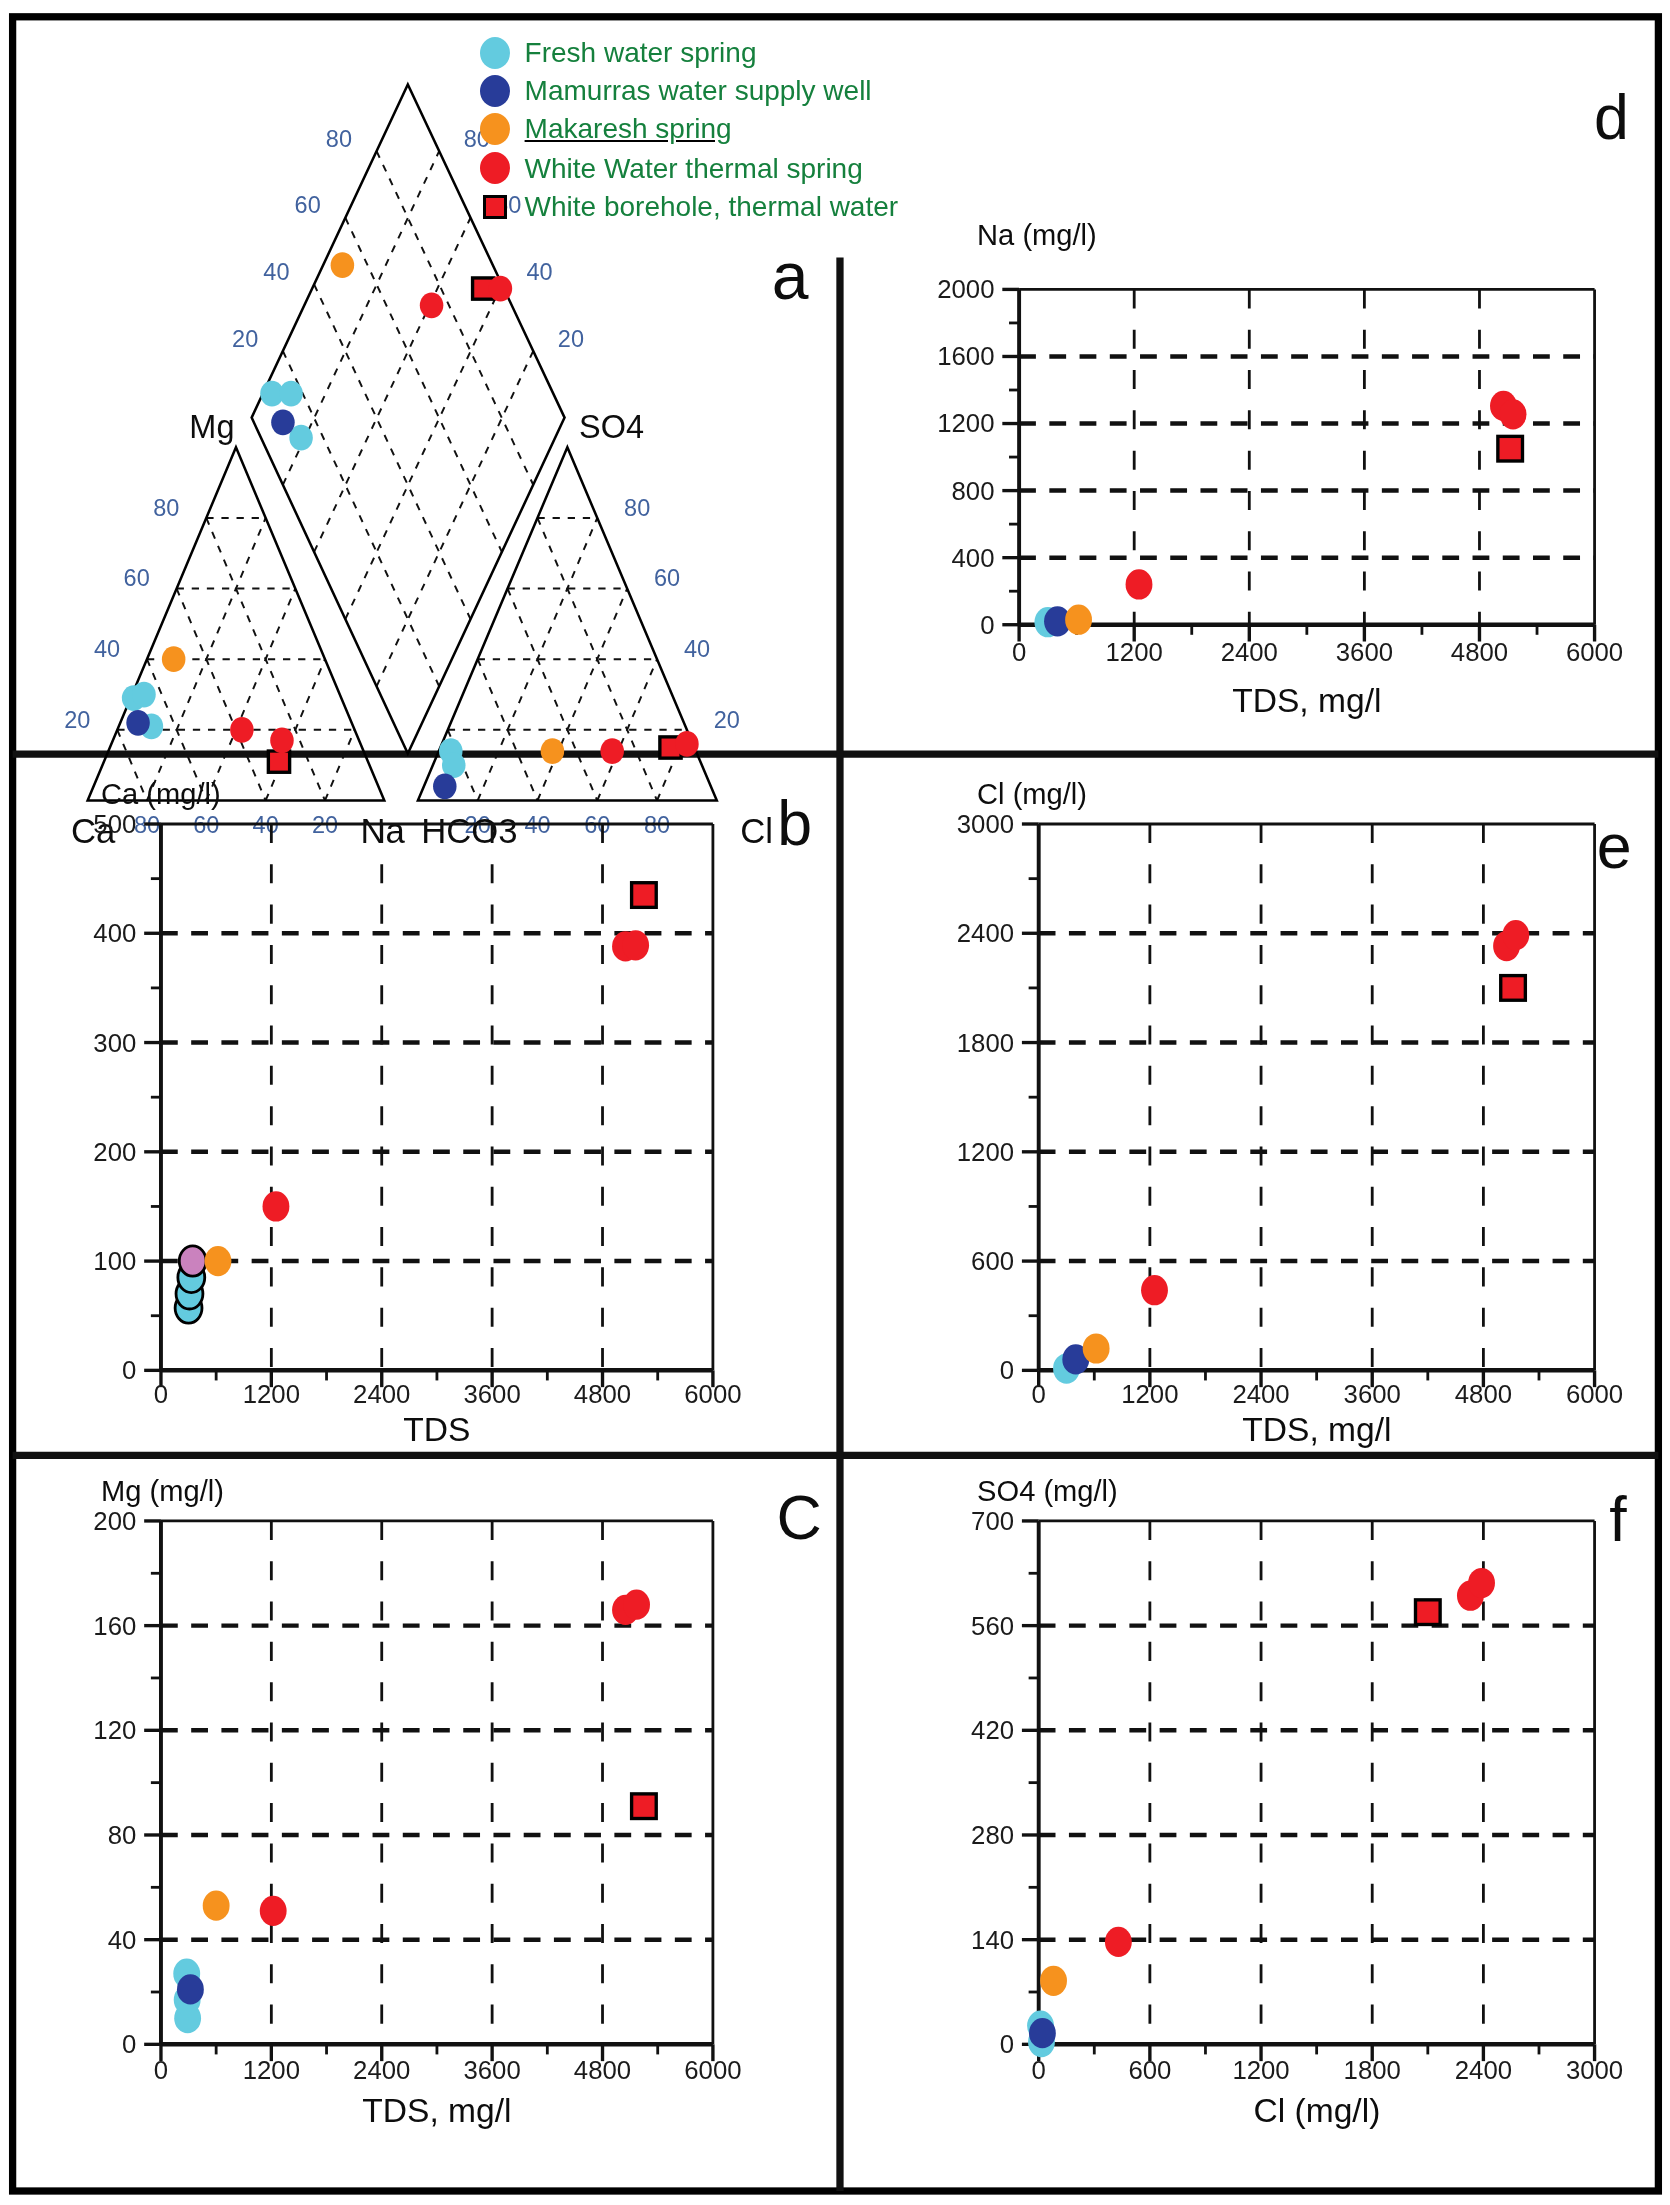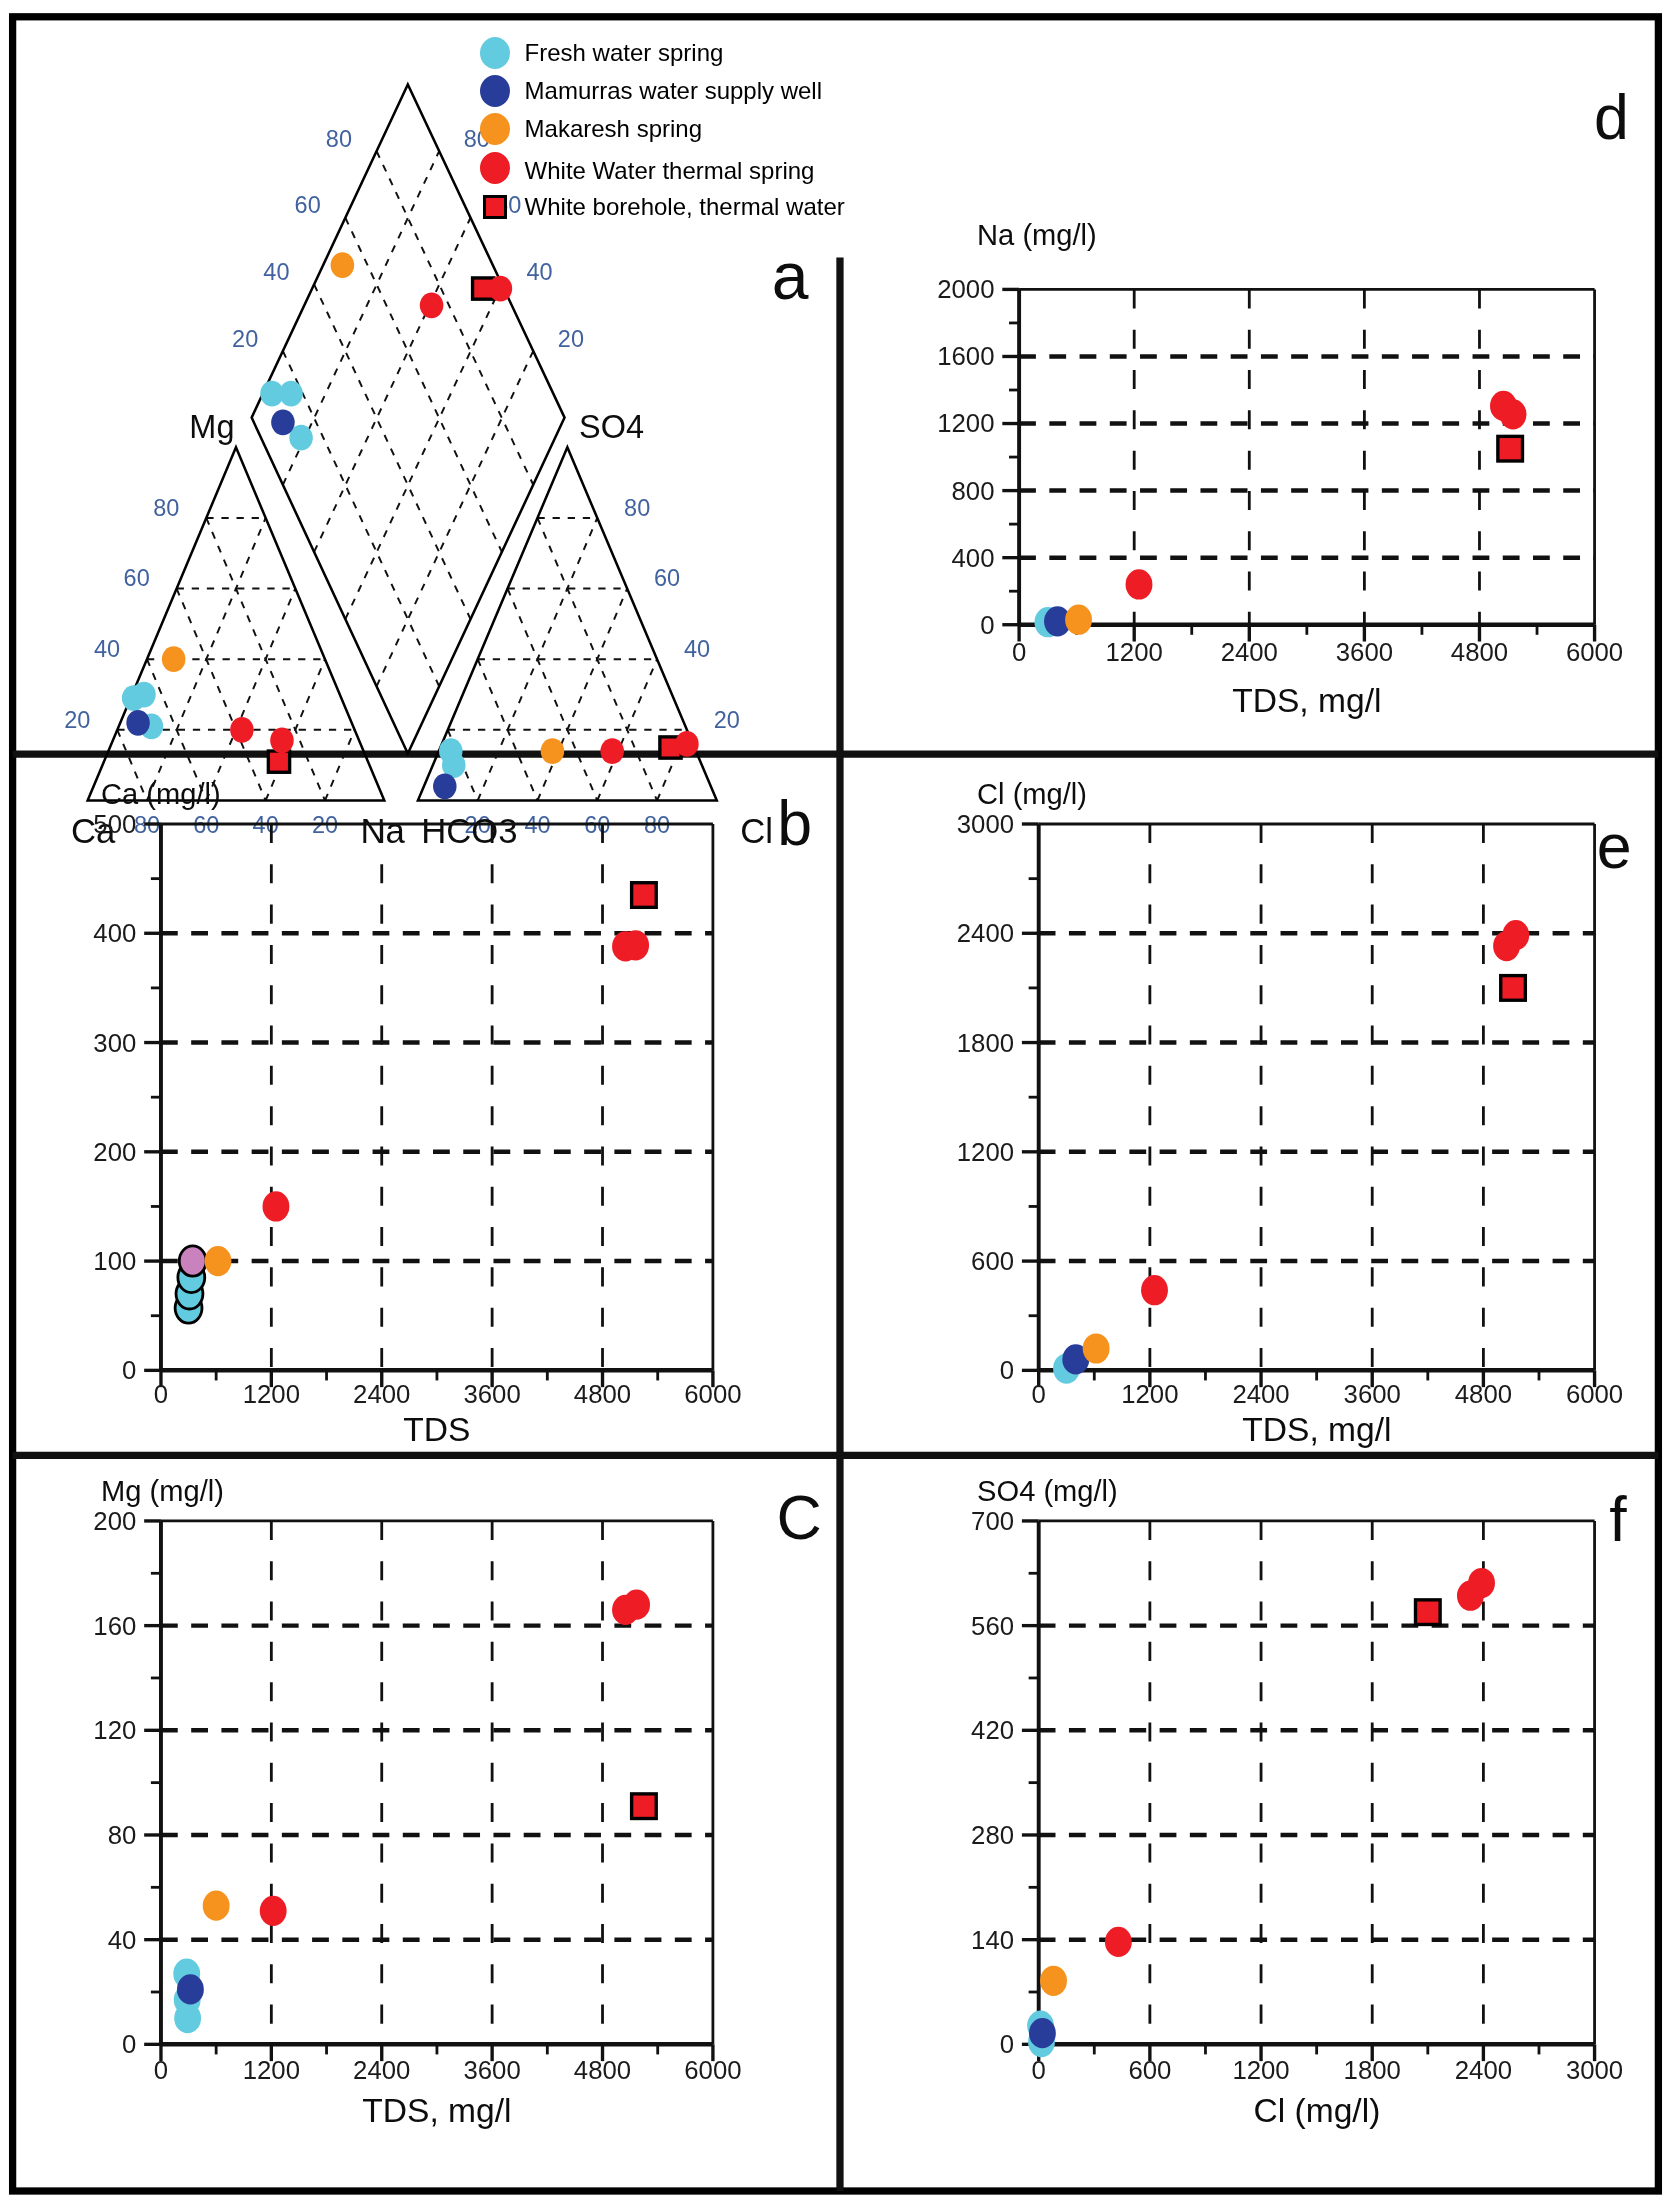--- a/index.html
+++ b/index.html
@@ -4,21 +4,21 @@
 <style>
   html,body{margin:0;padding:0;background:#fff;}
   #canvas{position:relative;width:1671px;height:2205px;background:#ffffff;
           font-family:"Liberation Sans", sans-serif;overflow:hidden;}
   #fig{position:absolute;left:0;top:0;}
   #legend{position:absolute;left:0;top:0;width:0;height:0;}
   .legend-item{position:absolute;display:flex;align-items:center;}
   .lg-box{width:31px;height:34px;display:flex;align-items:center;justify-content:center;flex:0 0 31px;}
   .lg-circle{width:30px;height:32px;border-radius:50%;}
   .lg-square{width:24px;height:24px;border:3.4px solid #000;box-sizing:border-box;}
-  .legend-label{font-size:24px;color:#000000;white-space:nowrap;margin-left:14.6px;}
+  .legend-label{font-size:28px;color:#15803d;white-space:nowrap;margin-left:14.6px;}
 </style>
 </head>
 <body>
 
 <div id="canvas">
   <svg id="fig" width="1671" height="2205" viewBox="0 0 2984 3939">
       <g>
         <rect x="22" y="30" width="2940" height="3884" fill="none" stroke="#000" stroke-width="13"></rect>
         <line x1="22" y1="1347" x2="2962" y2="1347" stroke="#111111" stroke-width="13"></line>
         <line x1="22" y1="2600" x2="2962" y2="2600" stroke="#111111" stroke-width="13"></line>
@@ -505,21 +505,21 @@
           <span class="lg-circle" style="background: rgb(99, 203, 223);"></span>
         </span>
         <span class="legend-label">Fresh water spring</span>
       </div>
       <div class="legend-item" style="left: 479px; top: 74px;">
         <span class="lg-box">
           <span class="lg-circle" style="background: rgb(40, 60, 153);"></span>
         </span>
         <span class="legend-label">Mamurras water supply well</span>
       </div>
-      <div class="legend-item" style="left: 479px; top: 112px;">
+      <div class="legend-item" style="left: 479px; top: 112px; text-decoration: underline;">
         <span class="lg-box">
           <span class="lg-circle" style="background: rgb(246, 146, 30);"></span>
         </span>
         <span class="legend-label">Makaresh spring</span>
       </div>
       <div class="legend-item" style="left: 479px; top: 151px; align-items: flex-end;">
         <span class="lg-box">
           <span class="lg-circle" style="background: rgb(238, 28, 37);"></span>
         </span>
         <span class="legend-label">White Water thermal spring</span>

